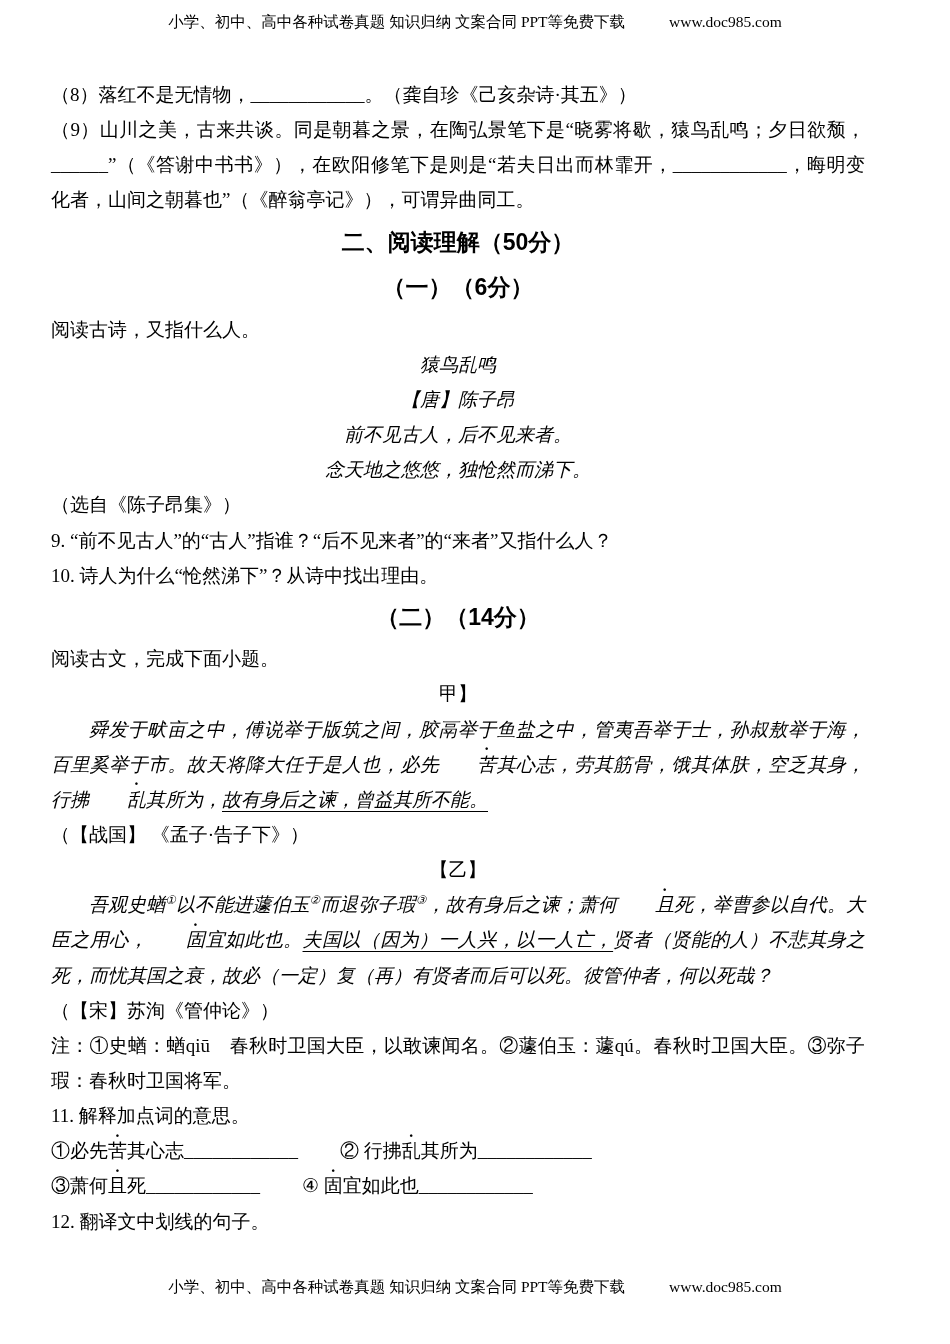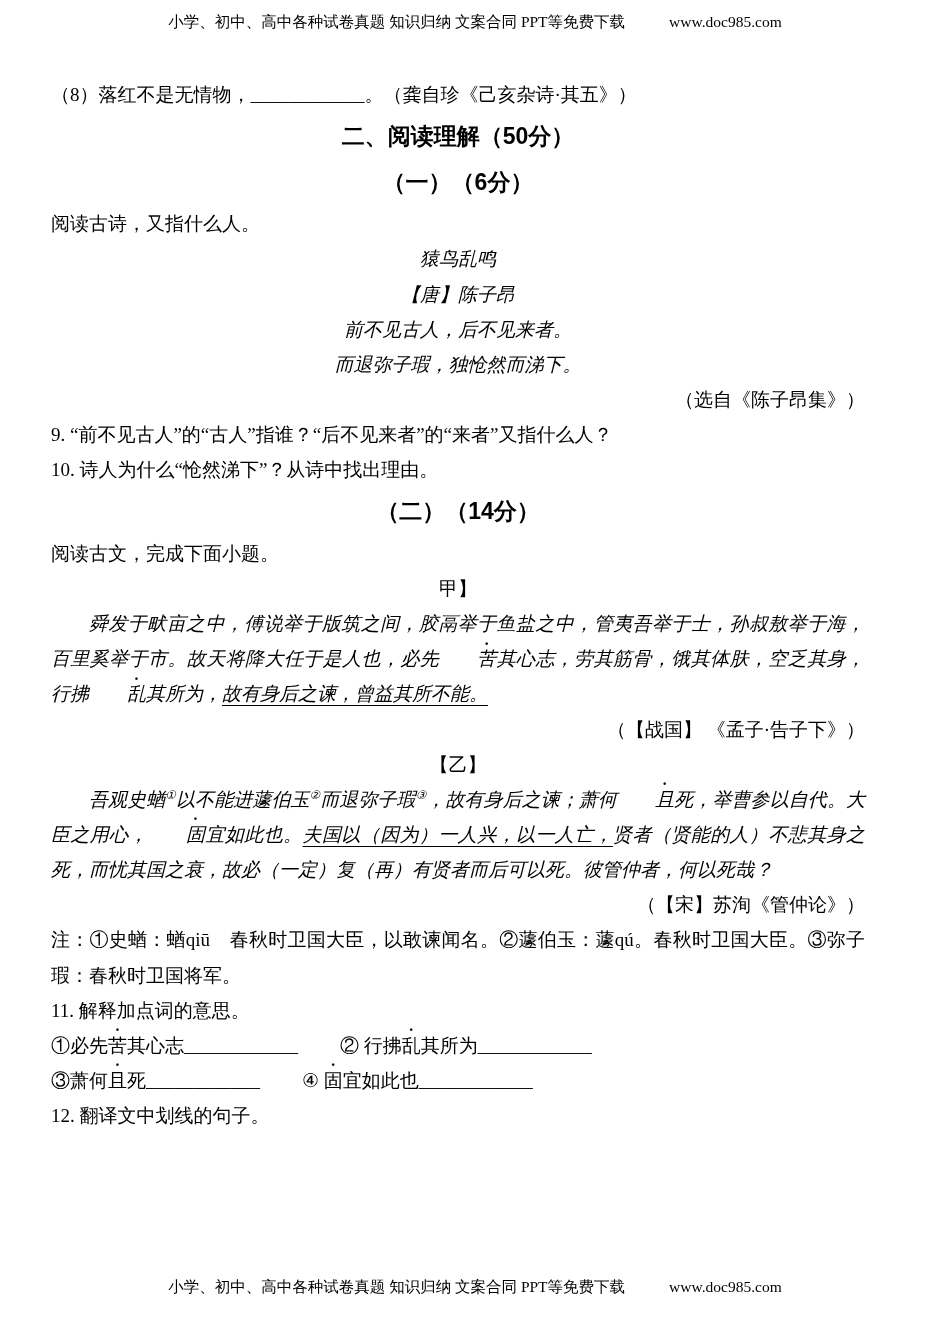--- a/index.html
+++ b/index.html
@@ -17,21 +17,21 @@
   .hdr-url { margin-left:44px; }
   .content { margin:44px 85px 0 51px; line-height:1.85; text-align:justify; }
   .line { text-align:justify; }
   .h2 {
     font-family:"Liberation Sans", sans-serif;
     font-weight:bold; font-size:23px;
     text-align:center; margin:3px 0;
   }
   .kai { font-style:italic; }
   .center { text-align:center; }
-  .right { text-align:right; }
+  .right { text-align:left; }
   .indent { text-indent:2em; }
   
   .seg-d { position:relative; display:inline-block; }
   .seg-d::after {
     content:"\00B7";
     position:absolute; top:-0.78em; left:50%;
     transform:translateX(-50%);
     font-weight:bold; font-size:0.85em; font-style:normal;
   }
   
@@ -45,31 +45,32 @@
 <body>
 
 <div class="page-header">
   <span>小学、初中、高中各种试卷真题 知识归纳 文案合同 PPT等免费下载</span><span class="hdr-url">www.doc985.com</span>
 </div>
 
 <div class="content">
 
   <div class="line">（8）落红不是无情物，____________。（龚自珍《己亥杂诗·其五》）</div>
 
+  <div class="line">（9）山川之美，古来共谈。同是朝暮之景，在陶弘景笔下是“晓雾将歇，猿鸟乱鸣；夕日欲颓，______”（《答谢中书书》），在欧阳修笔下是则是“若夫日出而林霏开，____________，晦明变化者，山间之朝暮也”（《醉翁亭记》），可谓异曲同工。</div>
 
   <div class="h2">二、阅读理解（50分）</div>
 
   <div class="h2">（一）（6分）</div>
 
   <div class="line">阅读古诗，又指什么人。</div>
 
   <div class="center kai">猿鸟乱鸣</div>
   <div class="center kai">【唐】陈子昂</div>
   <div class="center kai">前不见古人，后不见来者。</div>
-  <div class="center kai">而退弥子瑕，独怆然而涕下。</div>
+  <div class="center kai">念天地之悠悠，独怆然而涕下。</div>
   <div class="right">（选自《陈子昂集》）</div>
 
   <div class="line">9. “前不见古人”的“古人”指谁？“后不见来者”的“来者”又指什么人？</div>
   <div class="line">10. 诗人为什么“怆然涕下”？从诗中找出理由。</div>
 
   <div class="h2">（二）（14分）</div>
 
   <div class="line">阅读古文，完成下面小题。</div>
 
   <div class="center">甲】</div>

